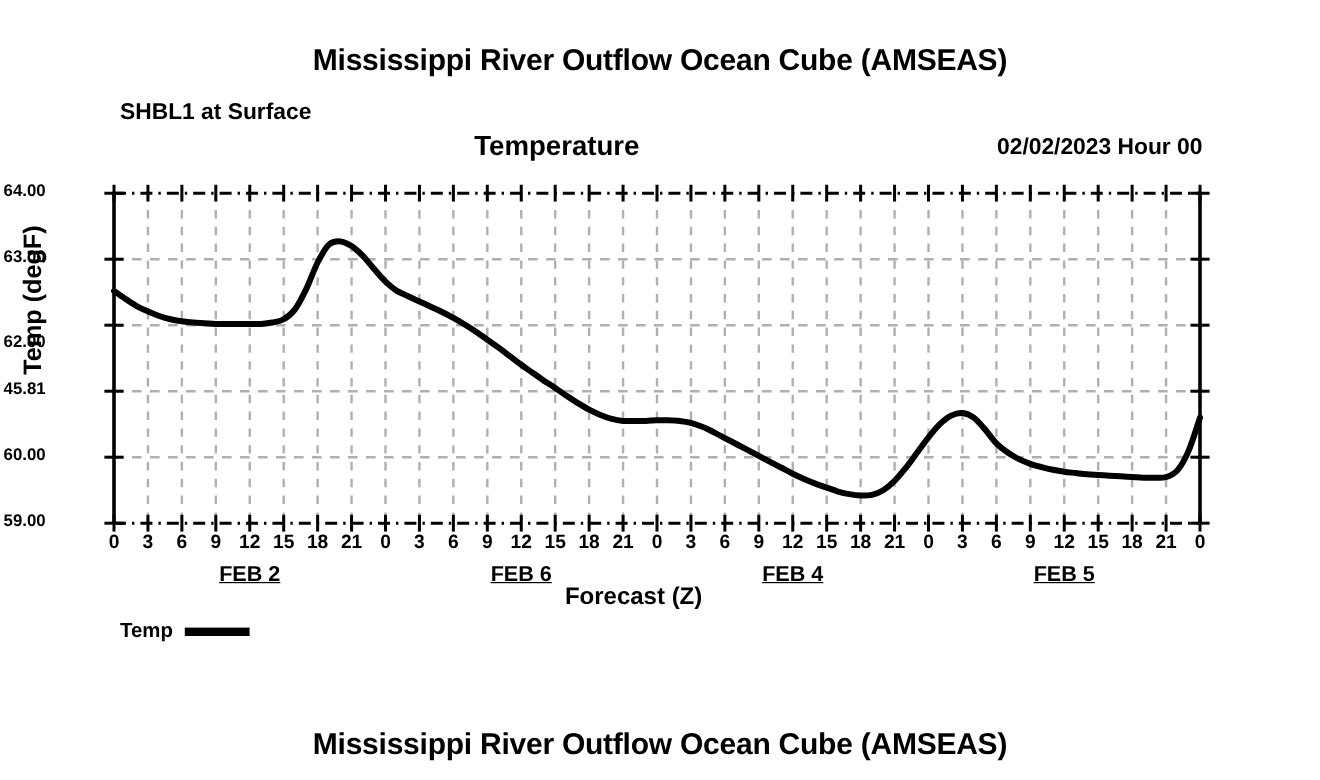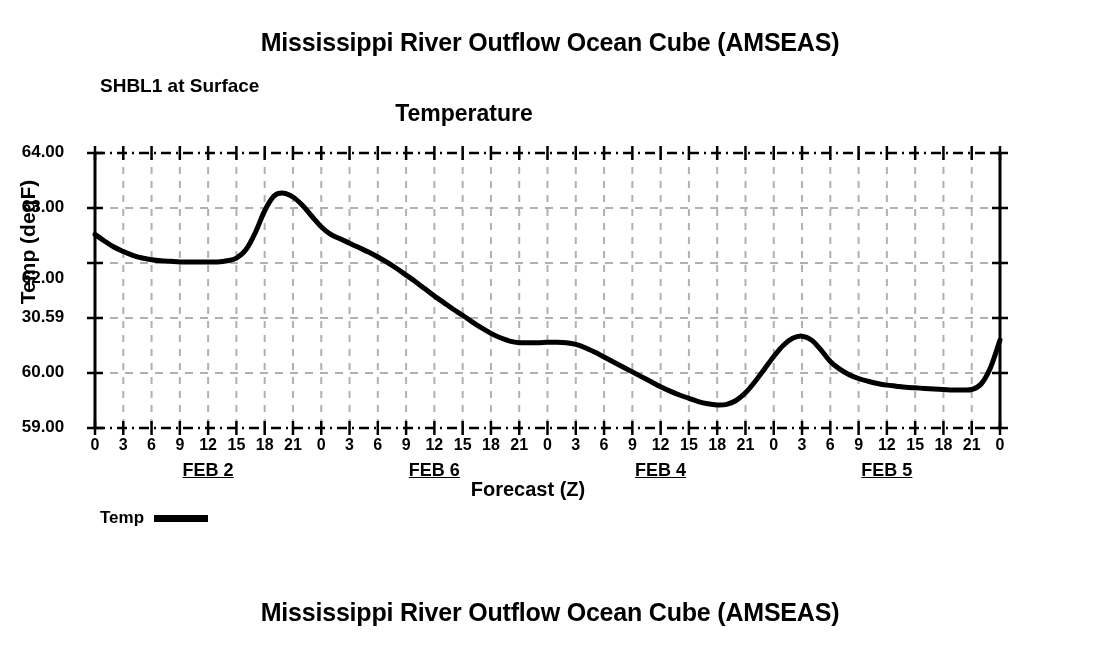--- a/index.html
+++ b/index.html
@@ -11,20 +11,21 @@
     width: 1100px;
     height: 650px;
     position: relative;
     font-family: "Liberation Sans", sans-serif;
     color: #000000;
     overflow: hidden;
   }
   .page {
     position: absolute;
     inset: 0;
+    margin-top: 8px;
   }
   
   .main-title {
     position: absolute;
     left: 0;
     top: 28px;
     width: 1100px;
     text-align: center;
     font-size: 25px;
     font-weight: bold;
@@ -87,22 +88,22 @@
     width: 180px;
     text-align: center;
     font-size: 21px;
     font-weight: bold;
     transform: rotate(-90deg);
     transform-origin: center center;
   }
   .y-tick-label {
     position: absolute;
     width: 80px;
-    text-align: center;
-    font-size: 17px;
+    text-align: left;
+    font-size: 14px;
     font-weight: bold;
   }
   .x-tick-label {
     position: absolute;
     width: 30px;
     text-align: center;
     font-size: 16px;
     font-weight: bold;
   }
   .day-label {
@@ -144,28 +145,29 @@
 </style>
 </head>
 <body>
 
 <div class="page">
 
   <div class="main-title">Mississippi River Outflow Ocean Cube (AMSEAS)</div>
 
   <div class="hdr-station">SHBL1 at Surface</div>
   <div class="hdr-param">Temperature</div>
+  <div class="hdr-date">02/02/2023 Hour 00</div>
 
   <div class="plot-wrap">
     <div class="y-axis-title">Temp (degF)</div>
     <div id="y-ticks">
         <div class="y-tick-label" style="left: 3px; top: 142px;">64.00</div>
         <div class="y-tick-label" style="left: 3px; top: 197px;">63.00</div>
         <div class="y-tick-label" style="left: 3px; top: 268px;">62.00</div>
-        <div class="y-tick-label" style="left: 3px; top: 307px;">30.59</div>
+        <div class="y-tick-label" style="left: 3px; top: 307px;">45.81</div>
         <div class="y-tick-label" style="left: 3px; top: 362px;">60.00</div>
         <div class="y-tick-label" style="left: 3px; top: 417px;">59.00</div>
       </div>
     <div id="x-ticks">
         <div class="x-tick-label" style="left: 80px; top: 436px;">0</div>
         <div class="x-tick-label" style="left: 108.281px; top: 436px;">3</div>
         <div class="x-tick-label" style="left: 136.562px; top: 436px;">6</div>
         <div class="x-tick-label" style="left: 164.844px; top: 436px;">9</div>
         <div class="x-tick-label" style="left: 193.125px; top: 436px;">12</div>
         <div class="x-tick-label" style="left: 221.406px; top: 436px;">15</div>

